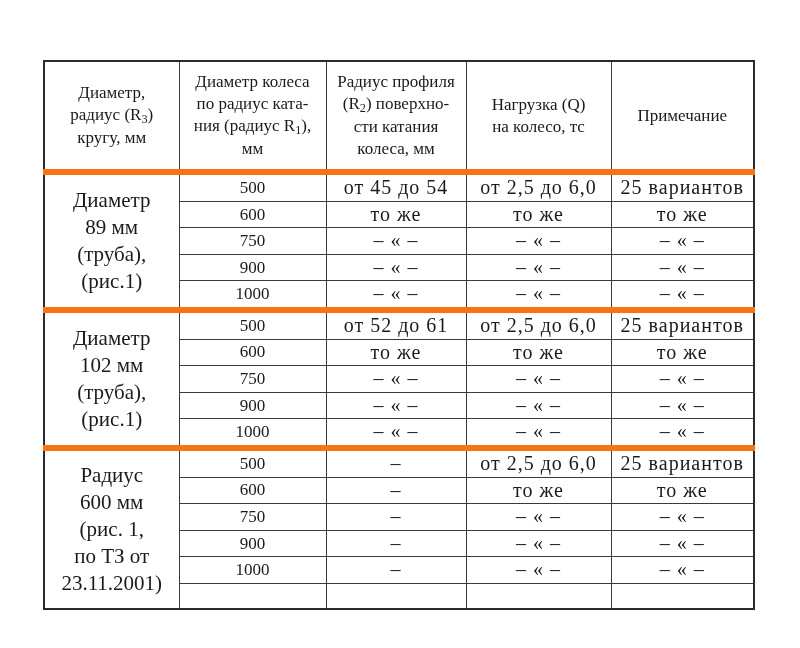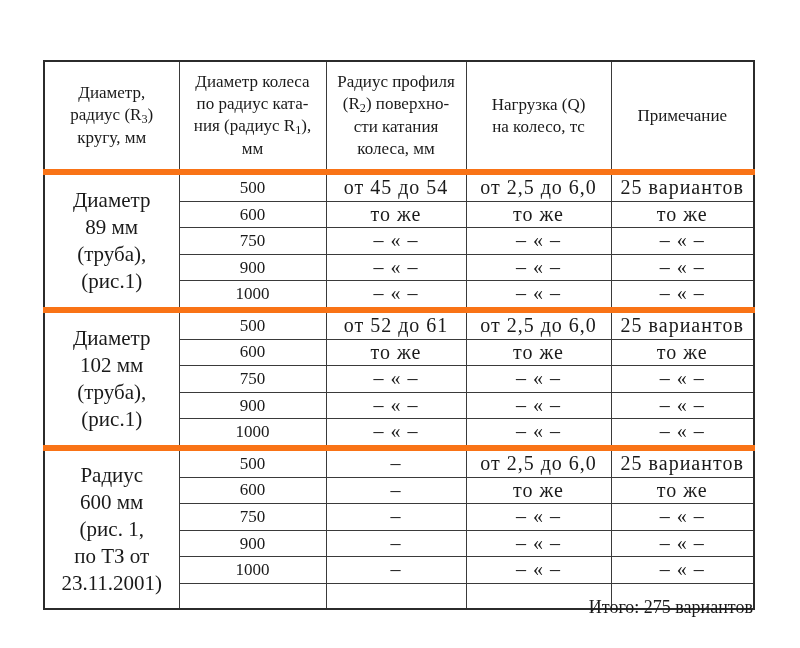--- a/index.html
+++ b/index.html
@@ -275,15 +275,14 @@
           <tr>
             <td class="val empty-pad"></td>
             <td class="ditto empty-pad"></td>
             <td class="ditto empty-pad"></td>
             <td class="ditto empty-pad"></td>
           </tr>
         </tbody>
     </table>
   </div>
 
-  <div class="total">Итого: 275 вариантов</div>
 
 </div>
 
 </body></html>

